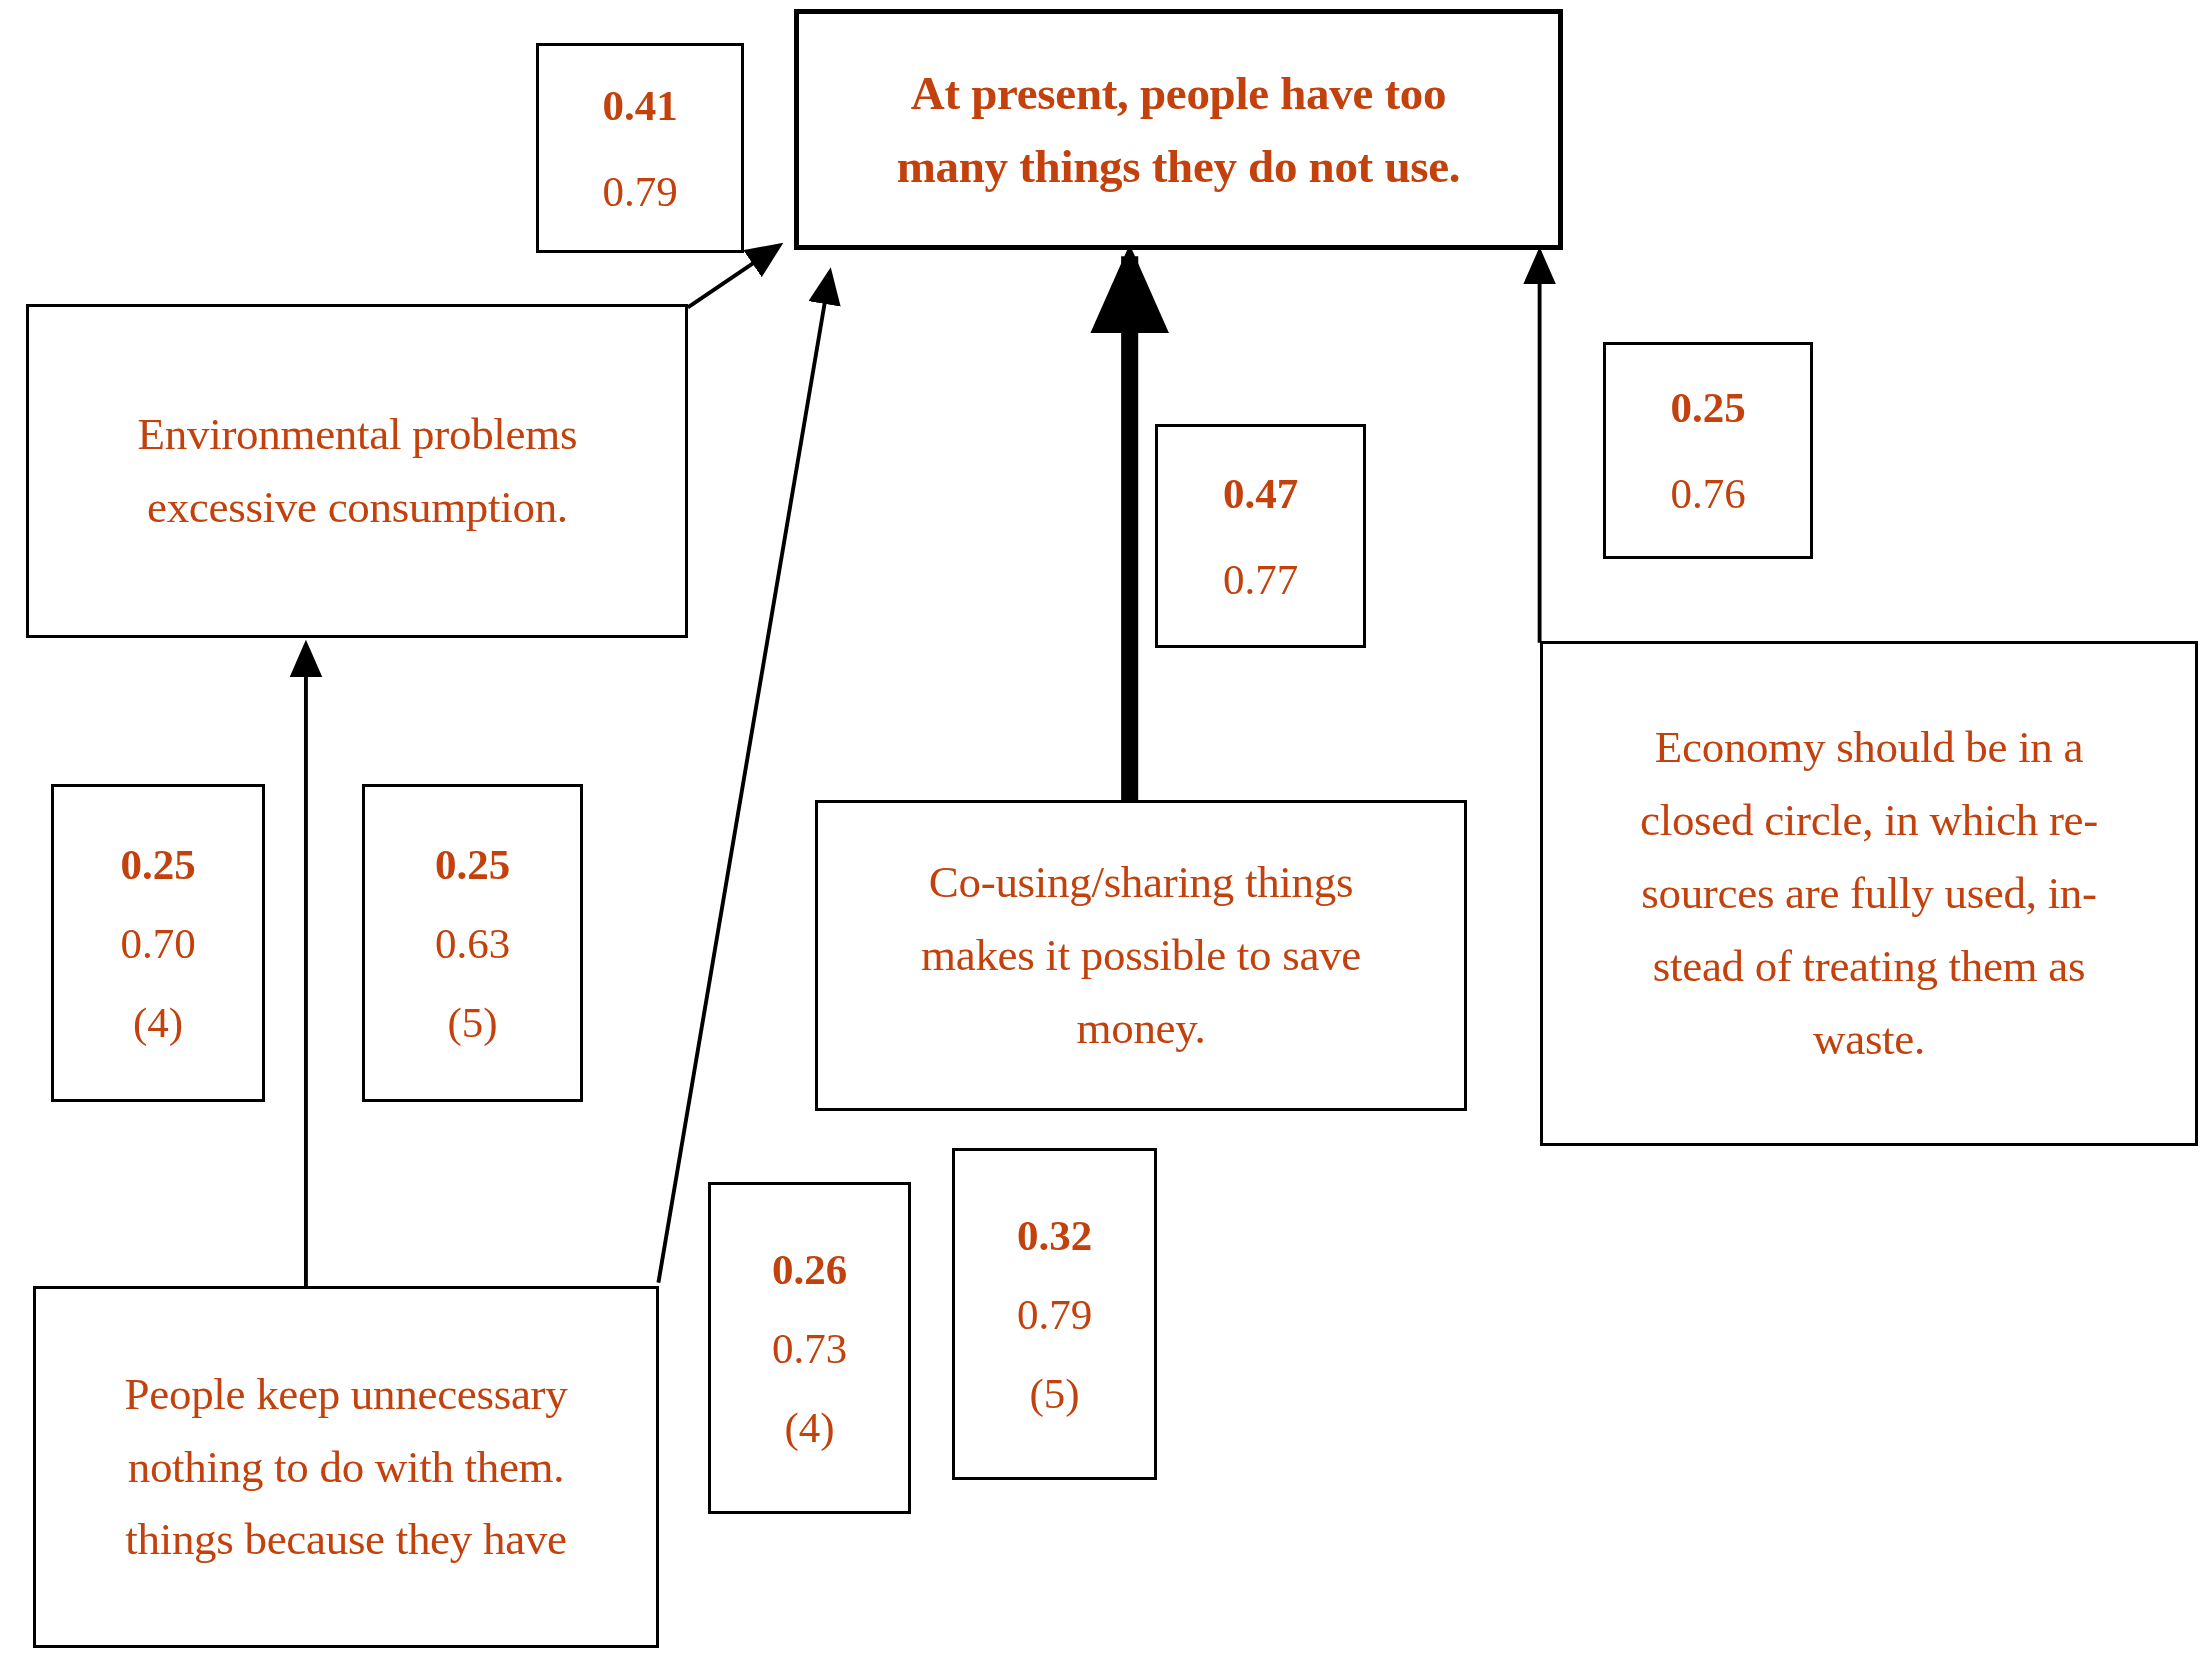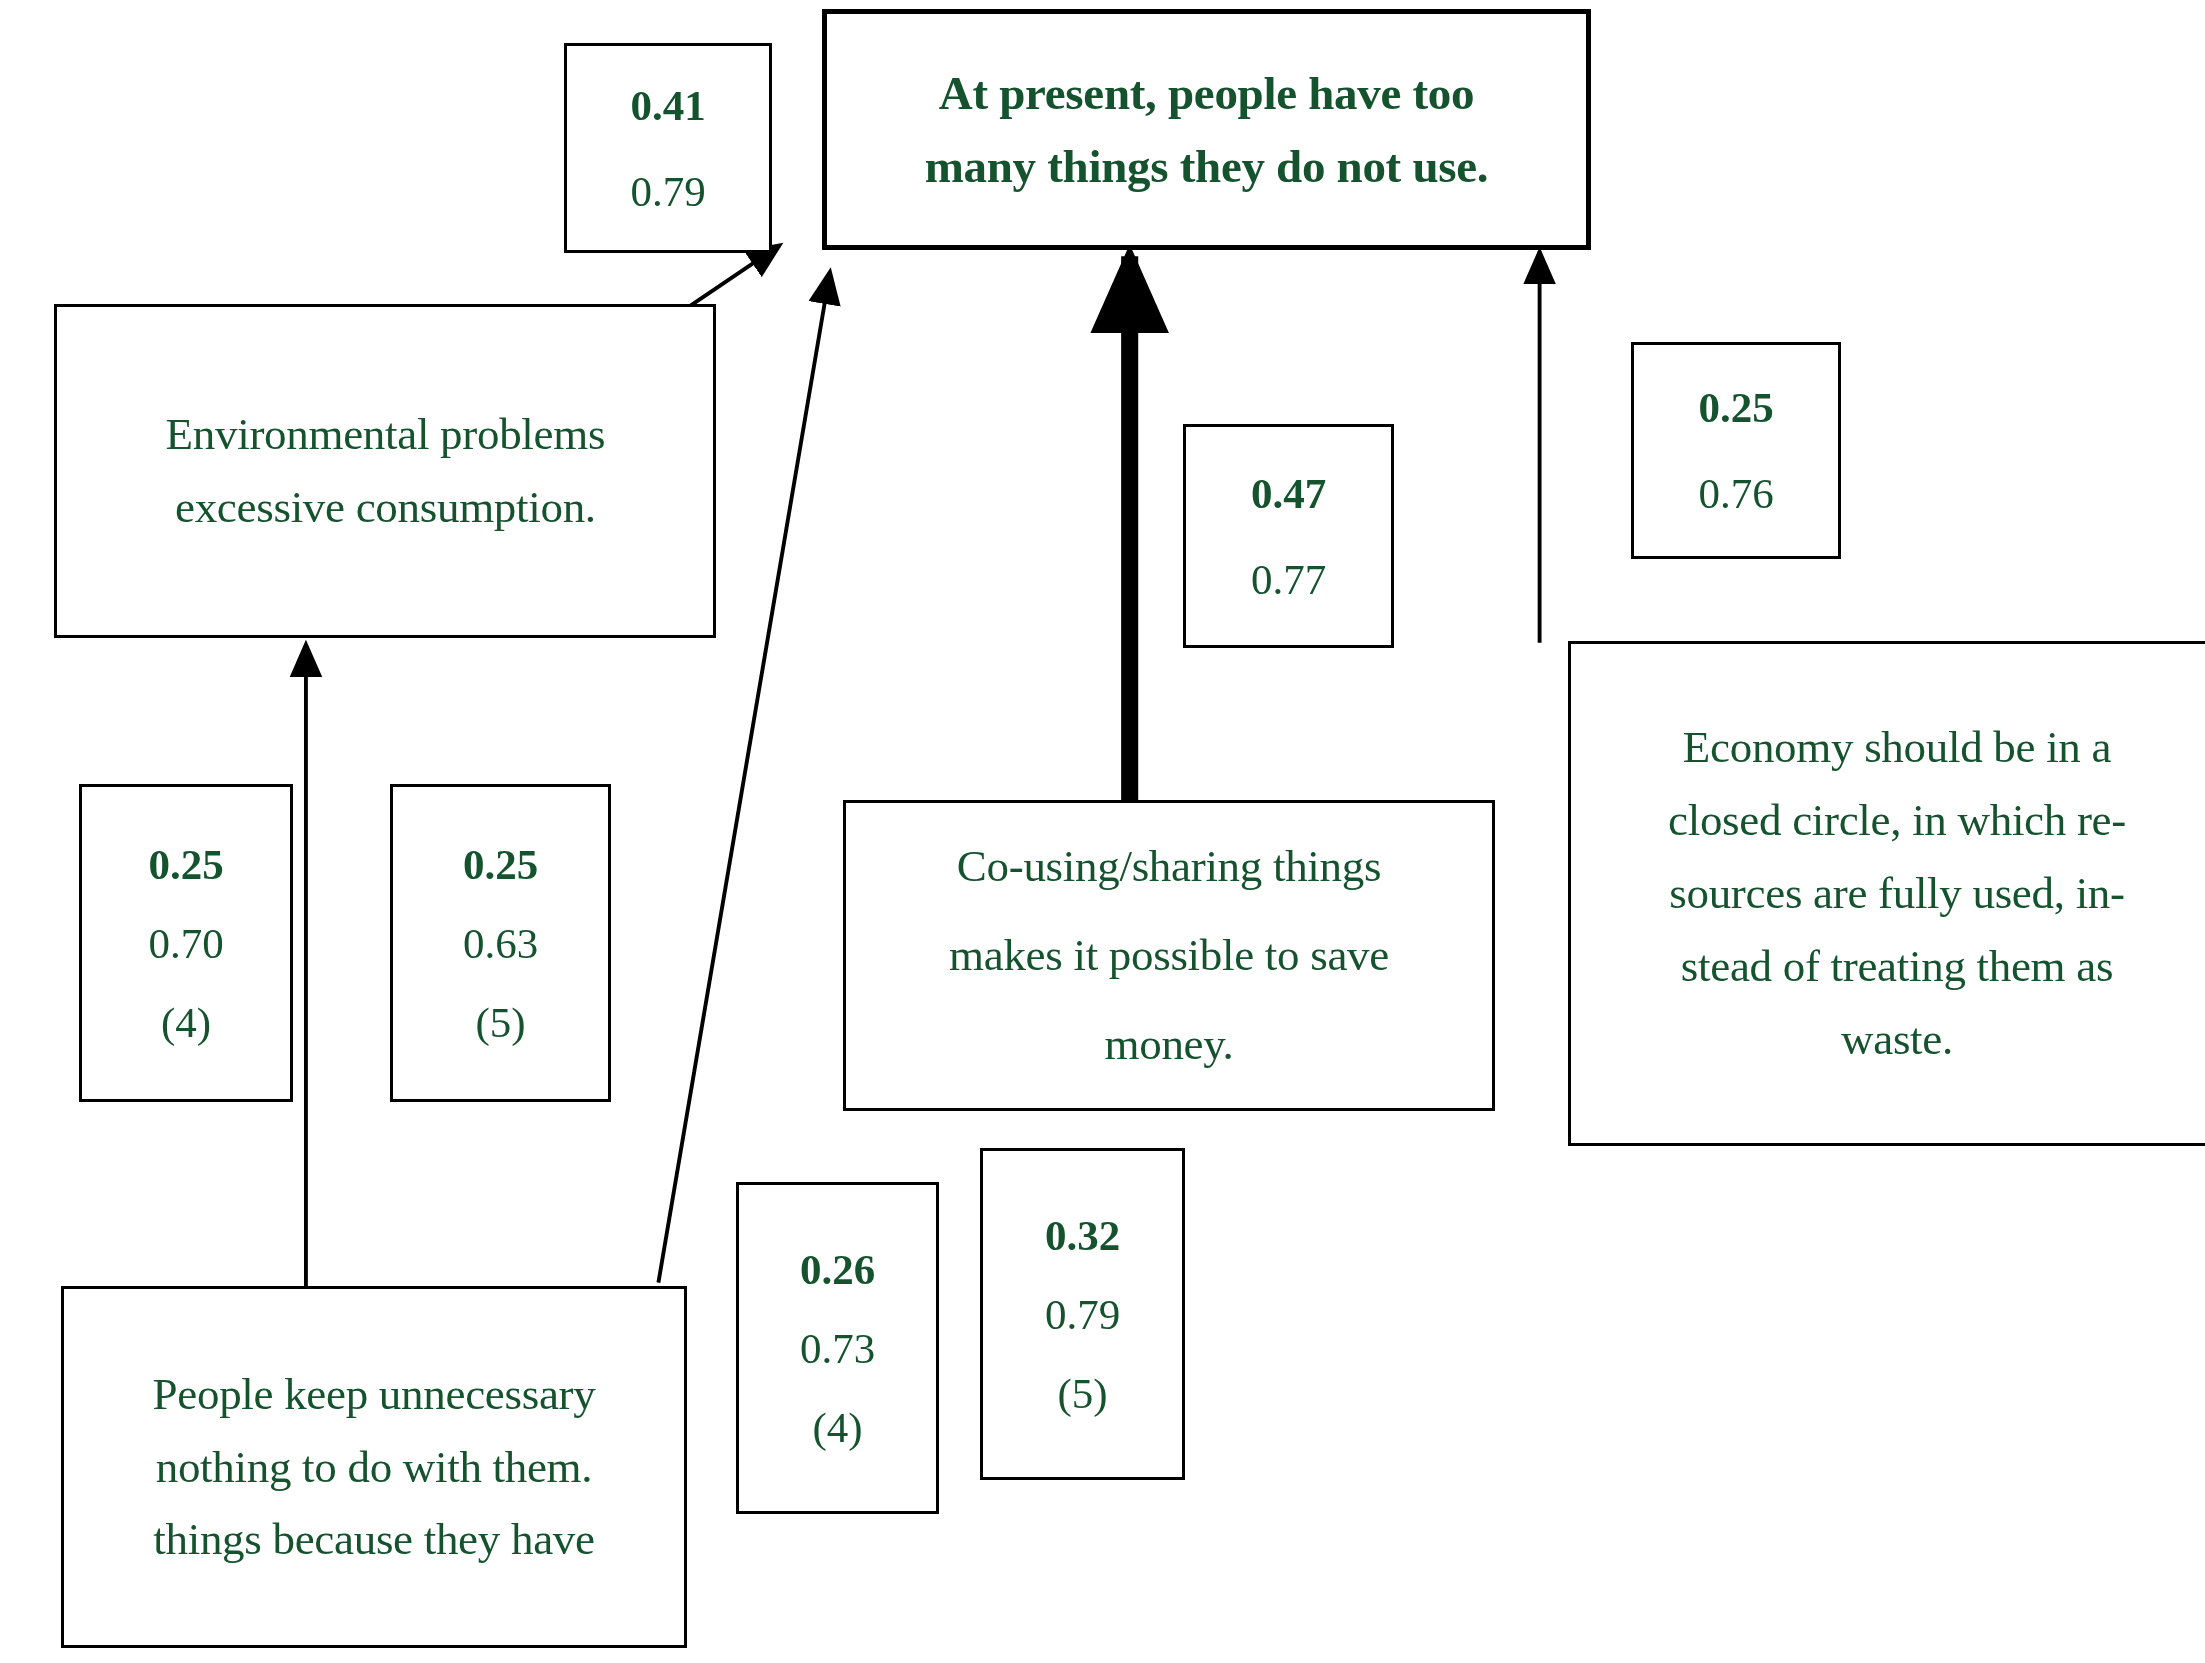--- a/index.html
+++ b/index.html
@@ -18,23 +18,22 @@
   .box {
     position: absolute;
     box-sizing: border-box;
     background: #ffffff;
     border: 3.9px solid #000000;
     display: flex;
     flex-direction: column;
     align-items: center;
     justify-content: center;
     text-align: center;
-    color: #14532d;
+    color: #c2410c;
     z-index: 3;
-    margin-left: 28px;
   }
   .box.thick { border-width: 5.4px; }
 
   .stmt-line {
     display: block;
     width: 100%;
     font-size: 45px;
     line-height: 1.62;
     letter-spacing: -0.3px;
     white-space: nowrap;
@@ -129,21 +128,21 @@
   </div>
 
   <div class="box" style="left:1540px; top:641px; width:658px; height:505px; padding:0 20px;">
     <span class="stmt-line">Economy should be in a</span>
     <span class="stmt-line">closed circle, in which re-</span>
     <span class="stmt-line">sources are fully used, in-</span>
     <span class="stmt-line">stead of treating them as</span>
     <span class="stmt-line">waste.</span>
   </div>
 
-  <div class="box" style="left:815px; top:800px; width:652px; height:311px; padding:16px 17px;gap:16px;">
+  <div class="box" style="left:815px; top:800px; width:652px; height:311px; padding:16px 17px;">
     <span class="stmt-line">Co-using/sharing things</span>
     <span class="stmt-line">makes it possible to save</span>
     <span class="stmt-line">money.</span>
   </div>
 
   <div class="box" style="left:51px; top:784px; width:214px; height:318px;">
     <span class="val-bold">0.25</span>
     <div class="gap-sm"></div>
     <span class="val-plain">0.70</span>
     <div class="gap-sm"></div>

